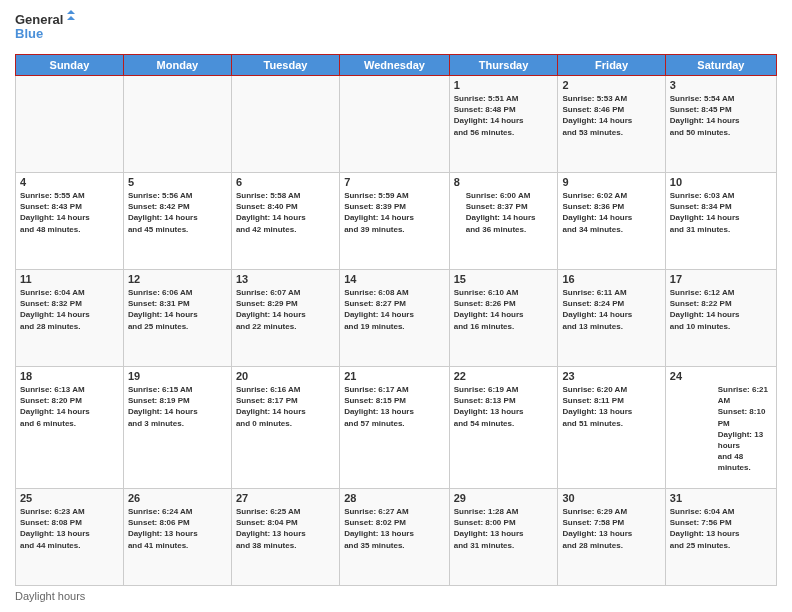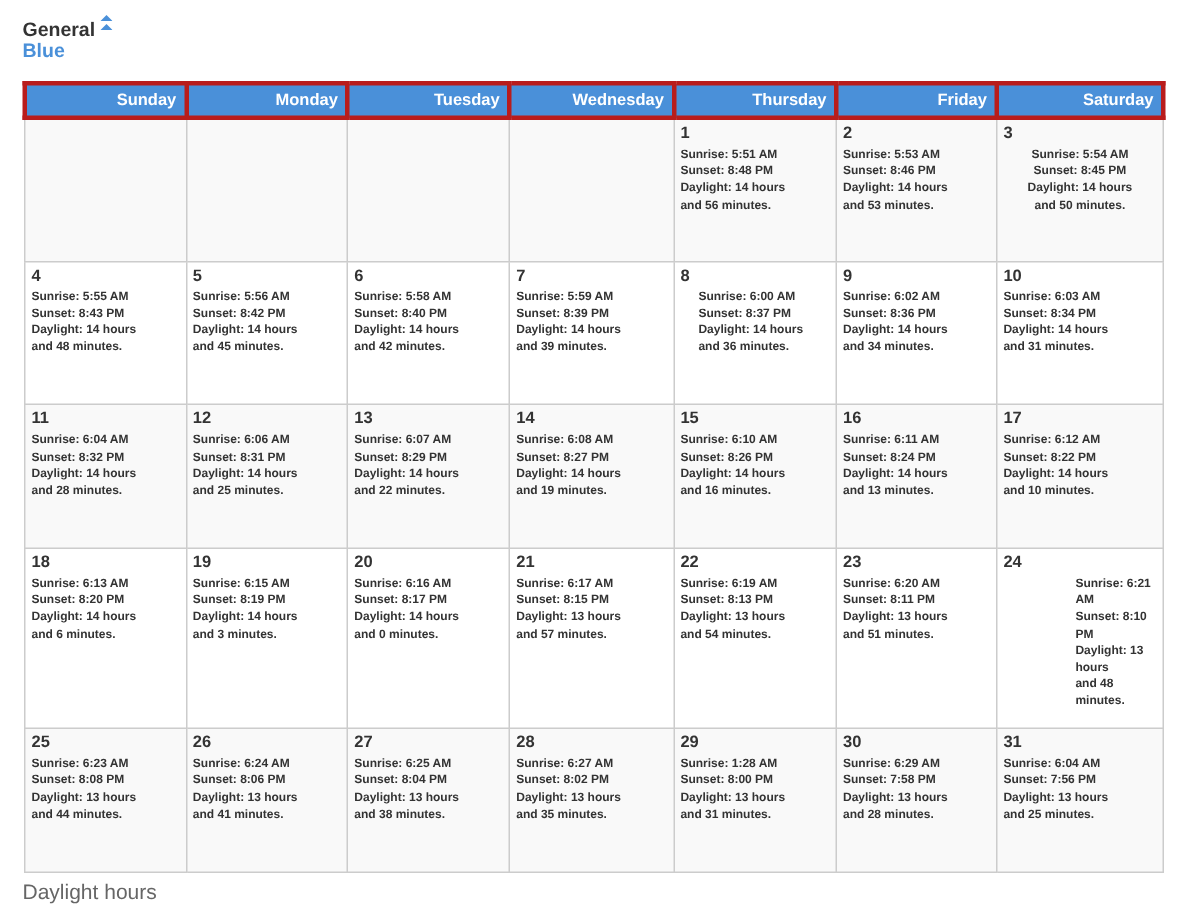--- a/index.html
+++ b/index.html
@@ -45,22 +45,22 @@
       width: 100%;
       border-collapse: collapse;
       flex: 1;
     }
     .calendar-table thead th {
       background-color: #4a90d9;
       color: #fff;
       font-size: 11px;
       font-weight: bold;
       padding: 4px 5px;
-      text-align: right;
-      border: 3px solid #b91c1c;
+      text-align: center;
+      border: 1px solid #b91c1c;
     }
     .calendar-table tbody td {
       border: 1px solid #ccc;
       vertical-align: top;
       padding: 3px 4px;
       font-size: 8.5px;
       color: #333;
       width: 113px;
       height: 88px;
       background: #fff;
@@ -77,21 +77,21 @@
       display: block;
       margin-bottom: 2px;
     }
     .day-info {
       font-size: 8px;
       line-height: 1.4;
       color: #333;
       font-weight: bold;
     }
     .footer-note {
-      font-size: 14px;
+      font-size: 11px;
       color: #666;
       margin-top: 4px;
       text-align: left;
     }
   </style>
 </head>
 <body>
 
 <div class="page">
   <div class="header">
@@ -132,21 +132,21 @@
           </td>
           <td>
             <span class="day-number">2</span>
             <div class="day-info" style="white-space: pre-line;">Sunrise: 5:53 AM
 Sunset: 8:46 PM
 Daylight: 14 hours
 and 53 minutes.</div>
           </td>
           <td>
             <span class="day-number">3</span>
-            <div class="day-info" style="white-space: pre-line; text-align: center;">Sunrise: 5:54 AM
+            <div class="day-info" style="white-space: pre-line;">Sunrise: 5:54 AM
 Sunset: 8:45 PM
 Daylight: 14 hours
 and 50 minutes.</div>
           </td>
         </tr>
         <tr>
           <td>
             <span class="day-number">4</span>
             <div class="day-info" style="white-space: pre-line;">Sunrise: 5:55 AM
 Sunset: 8:43 PM

